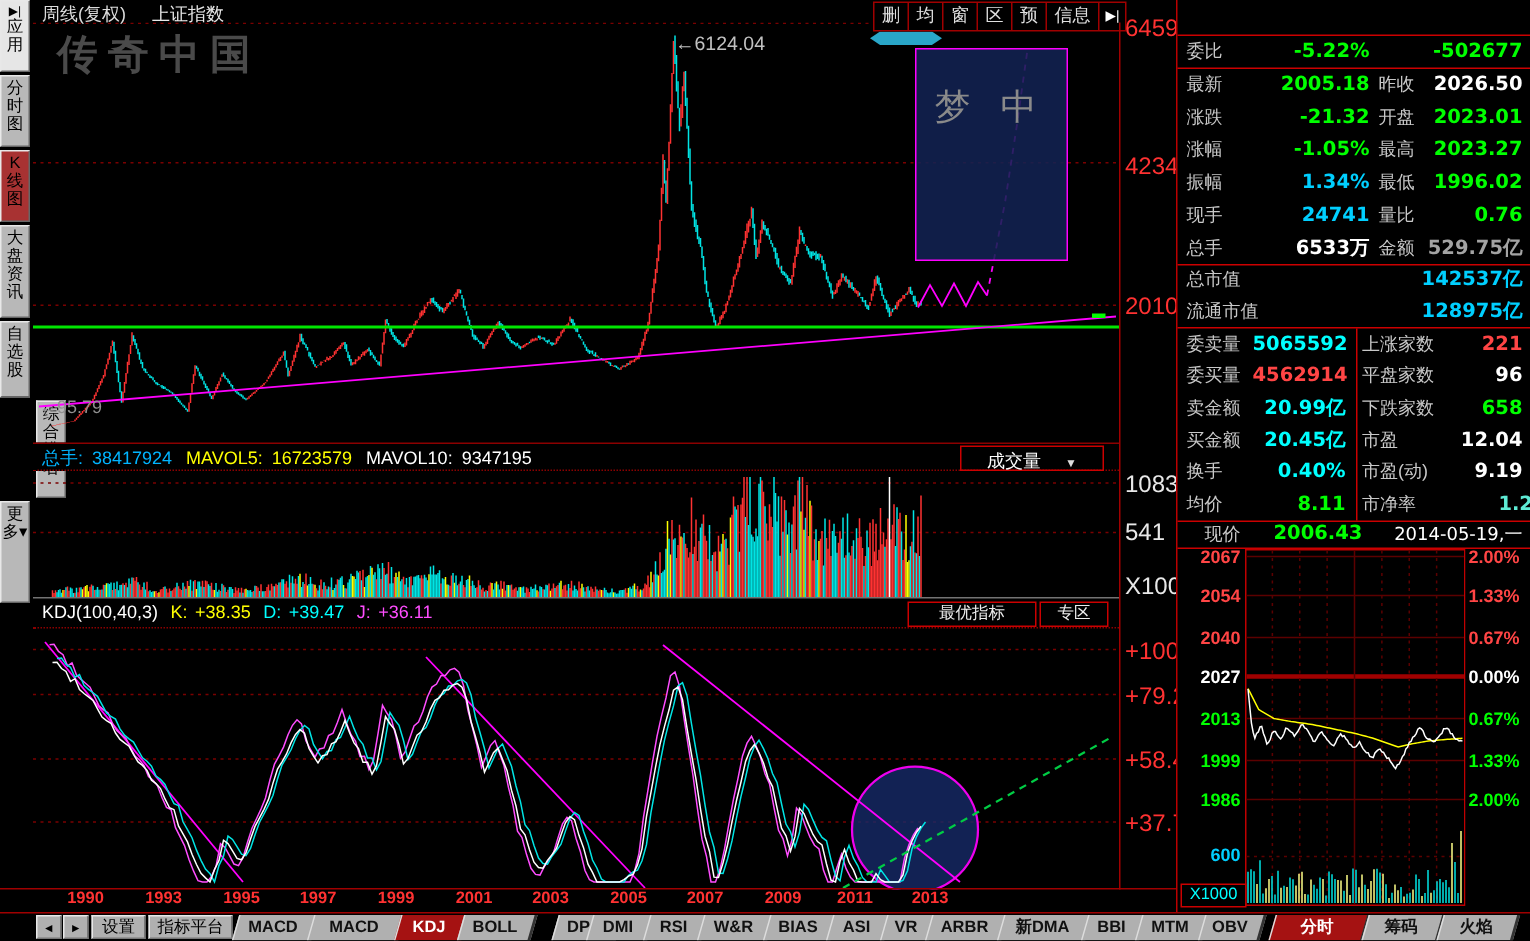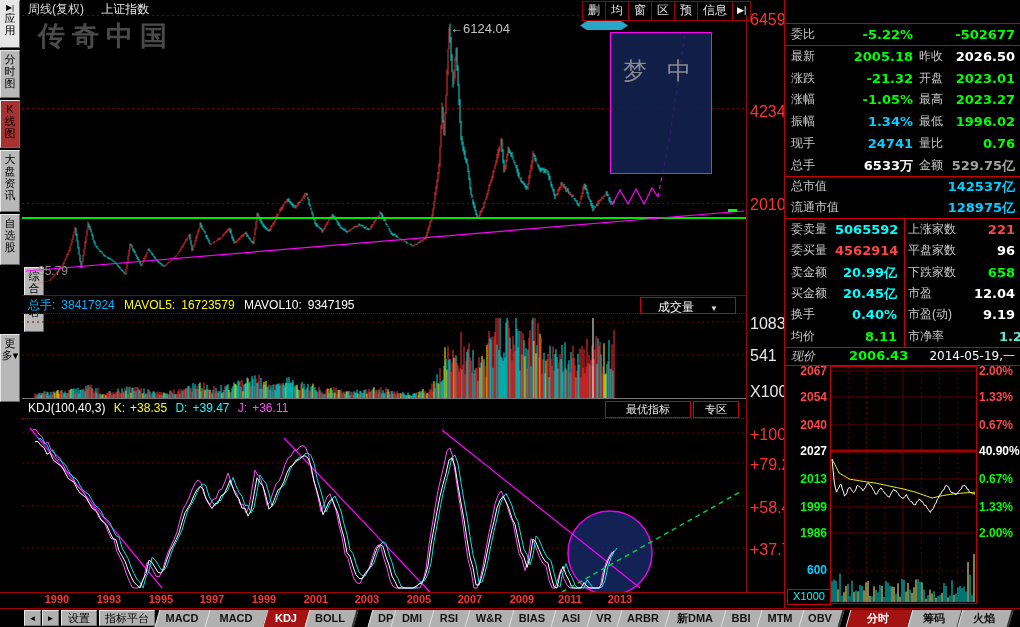--- a/index.html
+++ b/index.html
@@ -1456,37 +1456,37 @@
         <div class="q-row" style="top: 326px;">
           <span class="l1 q-label" style="left: 6px;">均价</span>
           <span class="v1 q-val" style="color: rgb(0, 255, 0); left: 50px; width: 62px;">8.11</span>
           <span class="l2 q-label" style="left: 123px;">市净率</span>
           <span class="v2 q-val" style="color: #5eead4; left: 140px; width: 90px; padding-left: 16px;">1.24</span>
         </div>
       </div>
     <div id="q-divider"></div>
     <div class="q-sep" style="top:347px;"></div>
     <div id="q-current">
-      <span class="q-label" style="position:absolute;left:6px;font-style:italic;">现价</span>
+      <span class="q-label" style="position:absolute;left:18px;">现价</span>
       <span class="q-val" id="cur-val" style="position: absolute; left: 64px; color: rgb(0, 255, 0);">2006.43</span>
       <span class="q-val c-white" style="position:absolute;left:130px;width:100px;text-align:right;font-weight:normal;font-size:12px;">2014-05-19,一</span>
     </div>
     <div class="q-sep" style="top:365px;"></div>
     <div id="it-labels">
         <div class="it-lab" style="left: 0px; width: 42px; text-align: right; top: 364px; color: rgb(255, 69, 69);">2067</div>
         <div class="it-lab" style="left: 0px; width: 42px; text-align: right; top: 390px; color: rgb(255, 69, 69);">2054</div>
         <div class="it-lab" style="left: 0px; width: 42px; text-align: right; top: 418px; color: rgb(255, 69, 69);">2040</div>
         <div class="it-lab" style="left: 0px; width: 42px; text-align: right; top: 444px; color: rgb(255, 255, 255);">2027</div>
         <div class="it-lab" style="left: 0px; width: 42px; text-align: right; top: 472px; color: rgb(0, 255, 0);">2013</div>
         <div class="it-lab" style="left: 0px; width: 42px; text-align: right; top: 500px; color: rgb(0, 255, 0);">1999</div>
         <div class="it-lab" style="left: 0px; width: 42px; text-align: right; top: 526px; color: rgb(0, 255, 0);">1986</div>
         <div class="it-lab" style="left: 194px; top: 364px; color: rgb(255, 69, 69);">2.00%</div>
         <div class="it-lab" style="left: 194px; top: 390px; color: rgb(255, 69, 69);">1.33%</div>
         <div class="it-lab" style="left: 194px; top: 418px; color: rgb(255, 69, 69);">0.67%</div>
-        <div class="it-lab" style="left: 194px; top: 444px; color: rgb(255, 255, 255);">40.90%</div>
+        <div class="it-lab" style="left: 194px; top: 444px; color: rgb(255, 255, 255);">0.00%</div>
         <div class="it-lab" style="left: 194px; top: 472px; color: rgb(0, 255, 0);">0.67%</div>
         <div class="it-lab" style="left: 194px; top: 500px; color: rgb(0, 255, 0);">1.33%</div>
         <div class="it-lab" style="left: 194px; top: 526px; color: rgb(0, 255, 0);">2.00%</div>
         <div class="it-lab" style="left: 0px; width: 42px; text-align: right; top: 563px; color: rgb(0, 207, 255);">600</div>
       </div>
     <div id="it-scalebox">X1000</div>
     <svg id="svg-intraday" width="147" height="239">
         <rect x="0.5" y="0.5" width="146" height="237" fill="none" stroke="#c00000"></rect>
         <line x1="1" y1="5" x2="146" y2="5" stroke="#5c0000" stroke-width="1"></line>
         <line x1="1" y1="31" x2="146" y2="31" stroke="#5c0000" stroke-width="1"></line>

